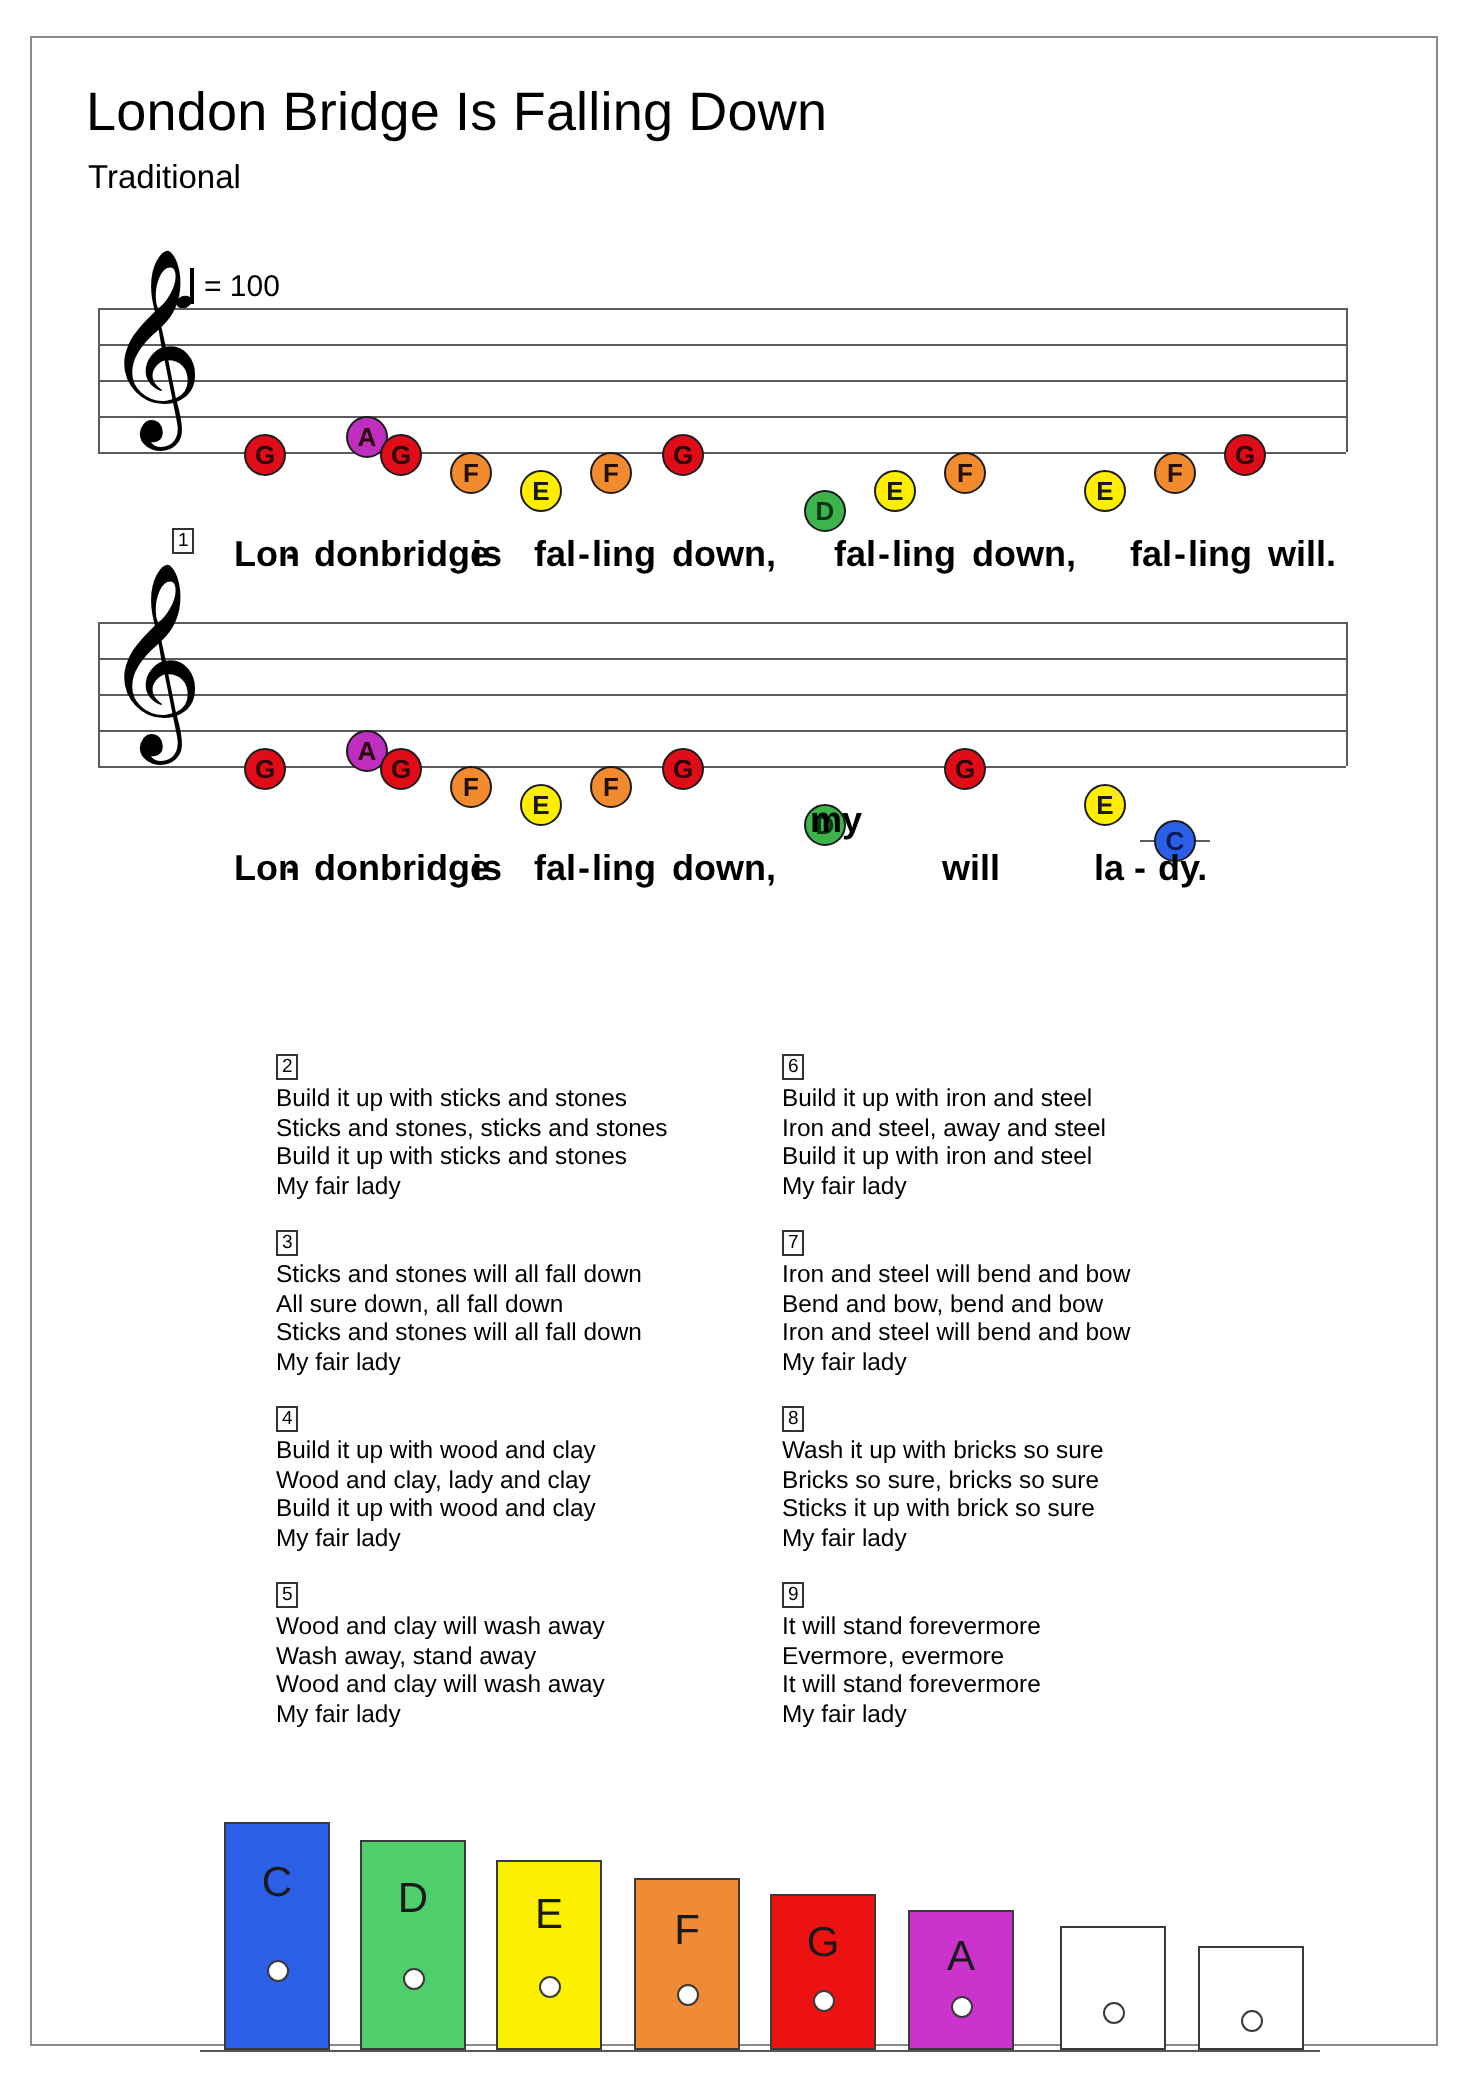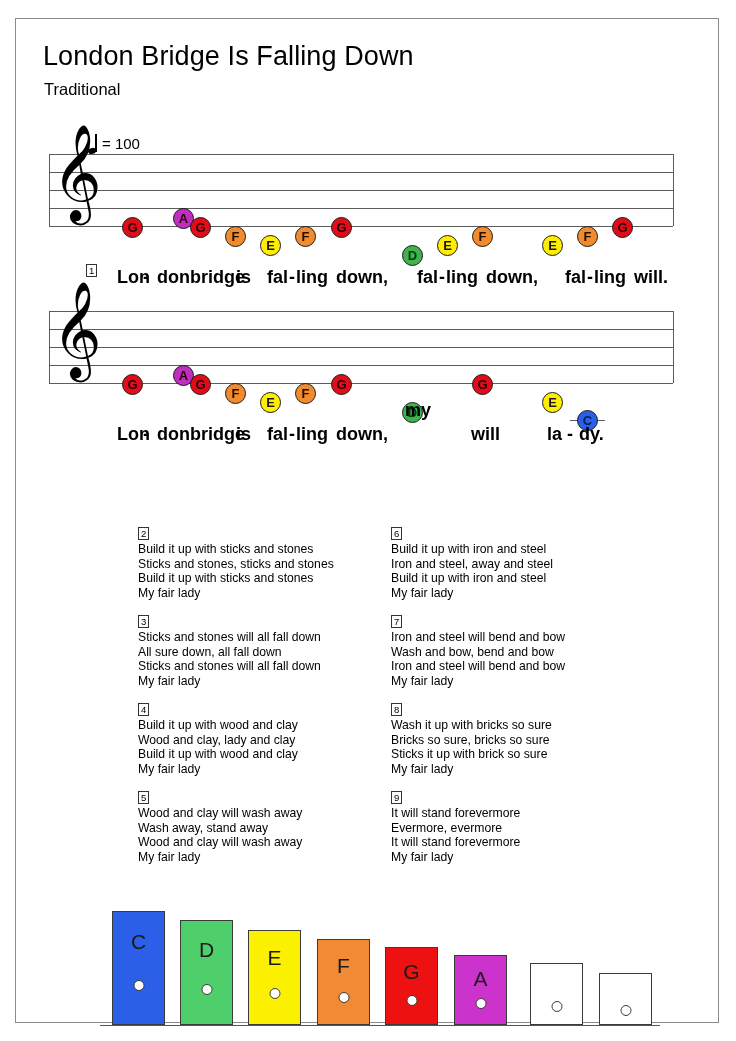--- a/index.html
+++ b/index.html
@@ -312,21 +312,21 @@
       <div class="verse" style="left: 375px; top: 504px;">
         <div><span class="vnum">6</span></div>
         <div class="vline">Build it up with iron and steel</div>
         <div class="vline">Iron and steel, away and steel</div>
         <div class="vline">Build it up with iron and steel</div>
         <div class="vline">My fair lady</div>
       </div>
       <div class="verse" style="left: 375px; top: 592px;">
         <div><span class="vnum">7</span></div>
         <div class="vline">Iron and steel will bend and bow</div>
-        <div class="vline">Wash and bow, bend and bow</div>
+        <div class="vline">Bend and bow, bend and bow</div>
         <div class="vline">Iron and steel will bend and bow</div>
         <div class="vline">My fair lady</div>
       </div>
       <div class="verse" style="left: 375px; top: 680px;">
         <div><span class="vnum">8</span></div>
         <div class="vline">Wash it up with bricks so sure</div>
         <div class="vline">Bricks so sure, bricks so sure</div>
         <div class="vline">Sticks it up with brick so sure</div>
         <div class="vline">My fair lady</div>
       </div>

